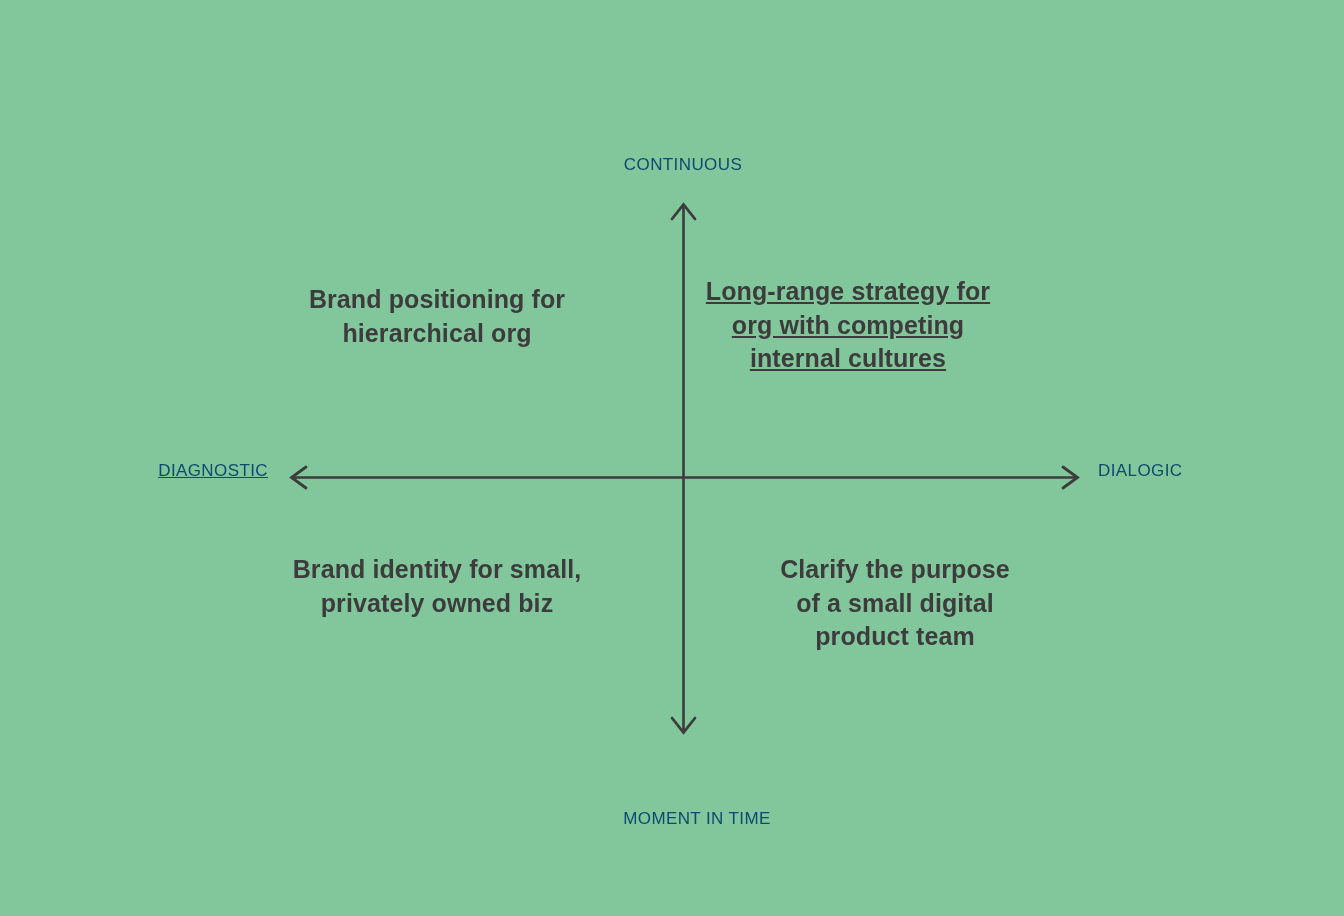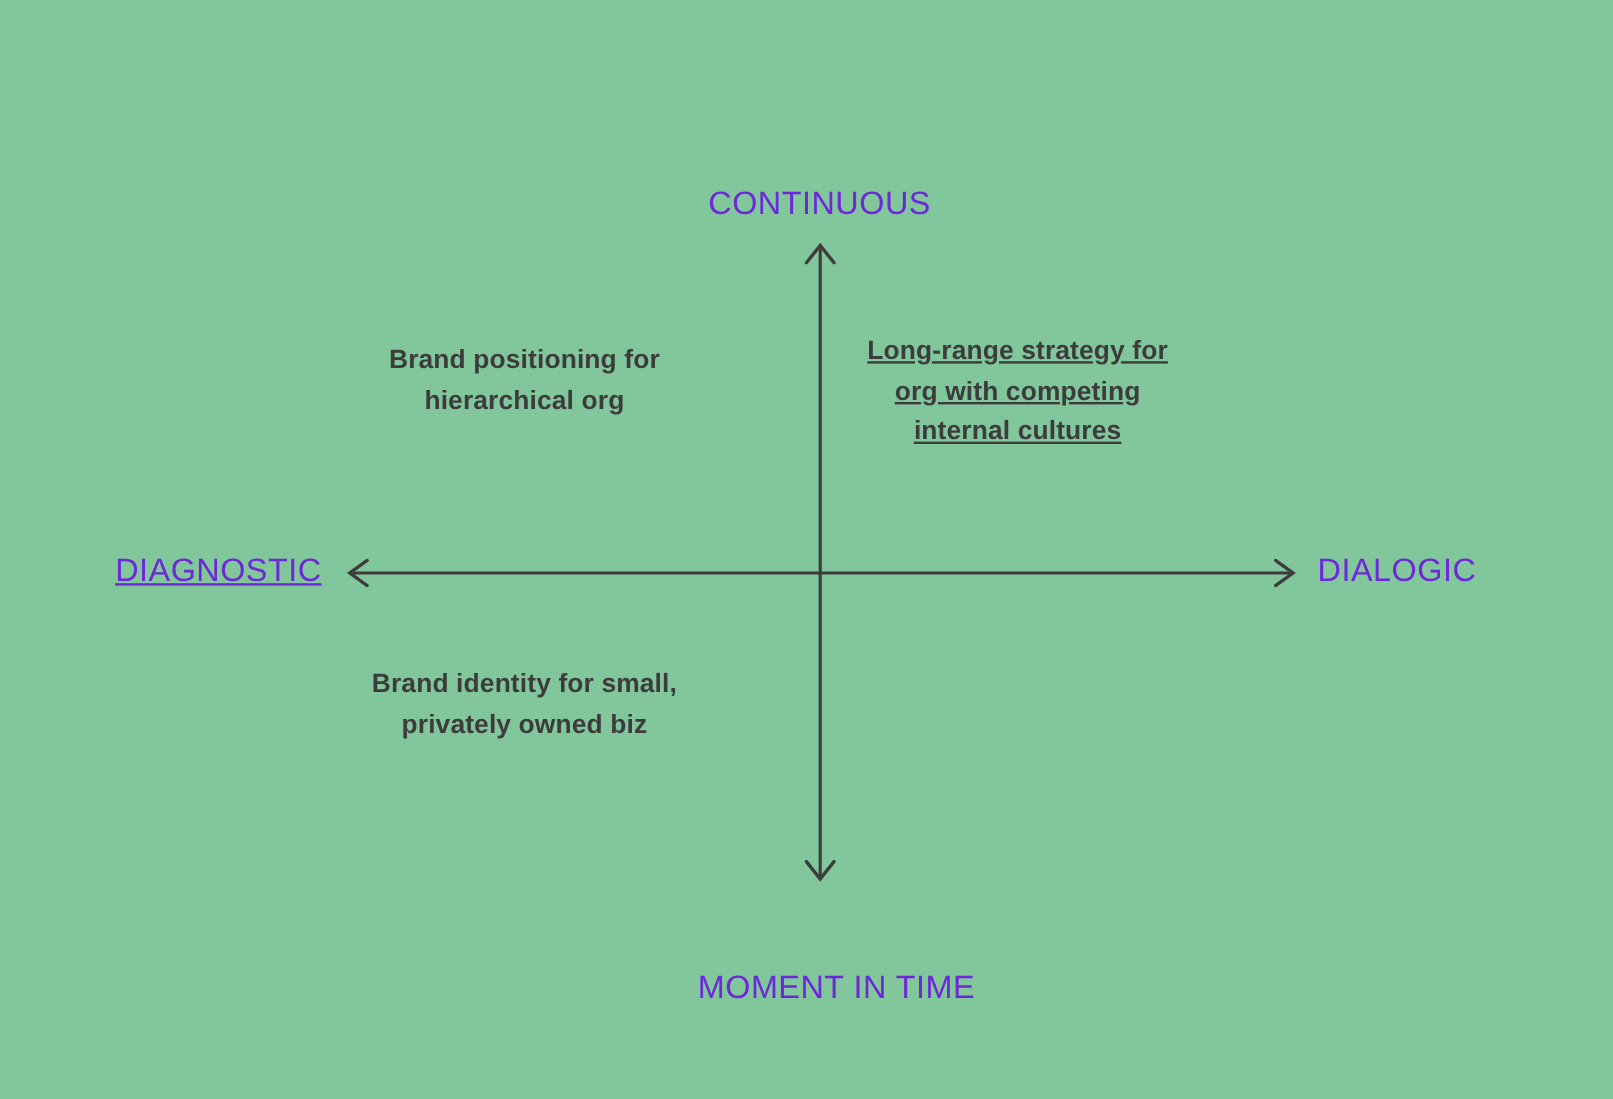--- a/index.html
+++ b/index.html
@@ -23,24 +23,24 @@
     position: absolute;
     left: 0;
     top: 0;
     width: 1344px;
     height: 916px;
   }
 
   
   .axis-label {
     position: absolute;
-    color: #6d28d9;
+    color: #0c4a6e;
     font-family: "Liberation Sans", sans-serif;
     font-weight: 400;
-    font-size: 27px;
+    font-size: 17px;
     letter-spacing: 0.4px;
     white-space: nowrap;
     line-height: 1;
   }
   #label-continuous {
     left: 683px;
     top: 156px;
     transform: translateX(-50%);
   }
   #label-moment {
@@ -59,21 +59,21 @@
     left: 1098px;
     top: 462px;
   }
 
   
   .quadrant-text {
     position: absolute;
     color: #3c3c3c;
     font-family: "Liberation Sans", sans-serif;
     font-weight: 700;
-    font-size: 22px;
+    font-size: 25px;
     line-height: 33.5px;
     text-align: center;
     white-space: pre-line;
     letter-spacing: 0.1px;
   }
   #quadrant-top-left {
     left: 437px;
     top: 283px;
     width: 420px;
     transform: translateX(-50%);
@@ -129,14 +129,17 @@
   <div class="quadrant-text" id="quadrant-top-left">Brand positioning for
 hierarchical org</div>
 
   <div class="quadrant-text" id="quadrant-top-right">Long-range strategy for
 org with competing
 internal cultures</div>
 
   <div class="quadrant-text" id="quadrant-bottom-left">Brand identity for small,
 privately owned biz</div>
 
+  <div class="quadrant-text" id="quadrant-bottom-right">Clarify the purpose
+of a small digital
+product team</div>
 
 </div>
 
 </body></html>

